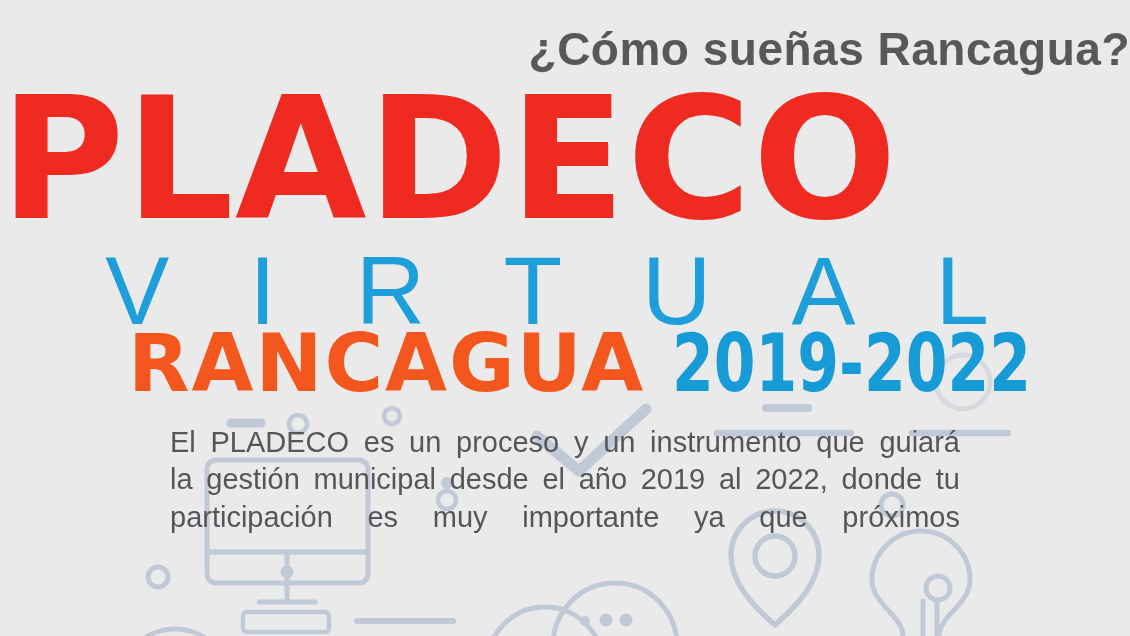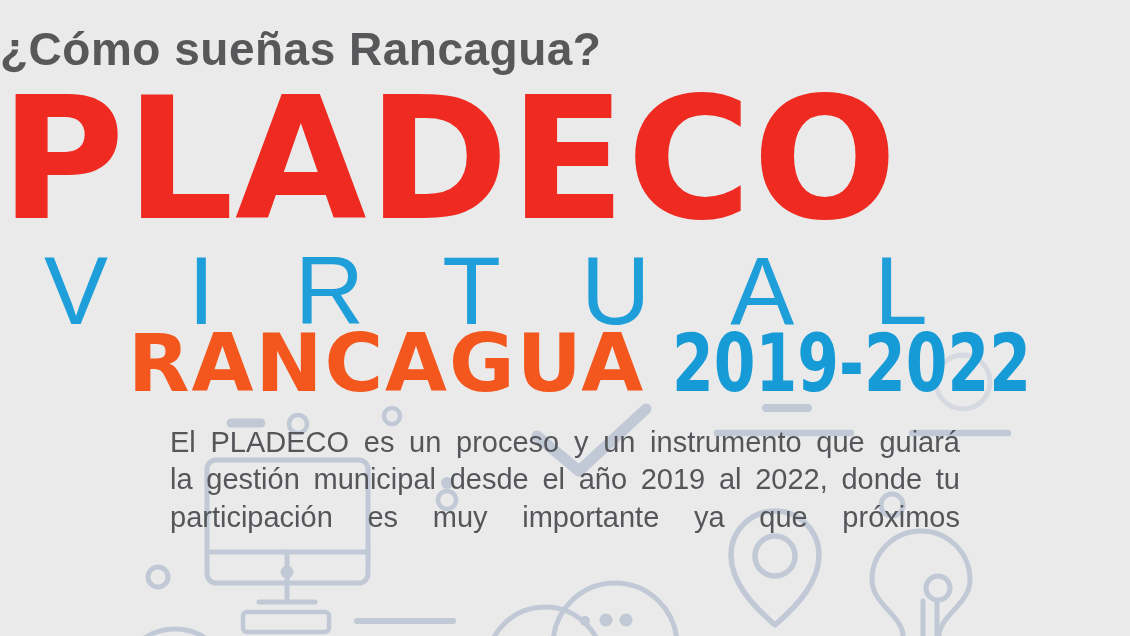--- a/index.html
+++ b/index.html
@@ -13,38 +13,38 @@
   
   .bg-icons{
     position:absolute;inset:0;color:var(--icon-gray,#c2c9d6);
     z-index:0;
   }
 
   .content{position:relative;z-index:1;}
 
   .question{
     position:absolute;top:22px;left:0;right:0;
-    text-align:left;
+    text-align:right;
     font-weight:700;font-size:46px;line-height:1.2;
     letter-spacing:.5px;
     color:var(--question-text,#58585a);
   }
 
   .title{
     position:absolute;top:74px;left:0;right:0;
     text-align:left;
     font-family:"DejaVu Sans",sans-serif;
     font-weight:800;font-size:170px;line-height:170px;
     letter-spacing:1px;
     color:var(--title-red,#ee2a21);
   }
 
   .subtitle{
     position:absolute;top:243px;left:0;right:0;
-    text-align:left;white-space:nowrap;
+    text-align:center;white-space:nowrap;
     font-weight:400;font-size:96px;line-height:96px;
     letter-spacing:80px;padding-left:44px;
     color:var(--subtitle-blue,#1f9fd9);
   }
 
   .city-row{
     position:absolute;top:324px;left:0;right:0;
     display:flex;justify-content:center;align-items:baseline;gap:27px;
     font-family:"DejaVu Sans",sans-serif;font-weight:700;
     font-size:80px;line-height:80px;

